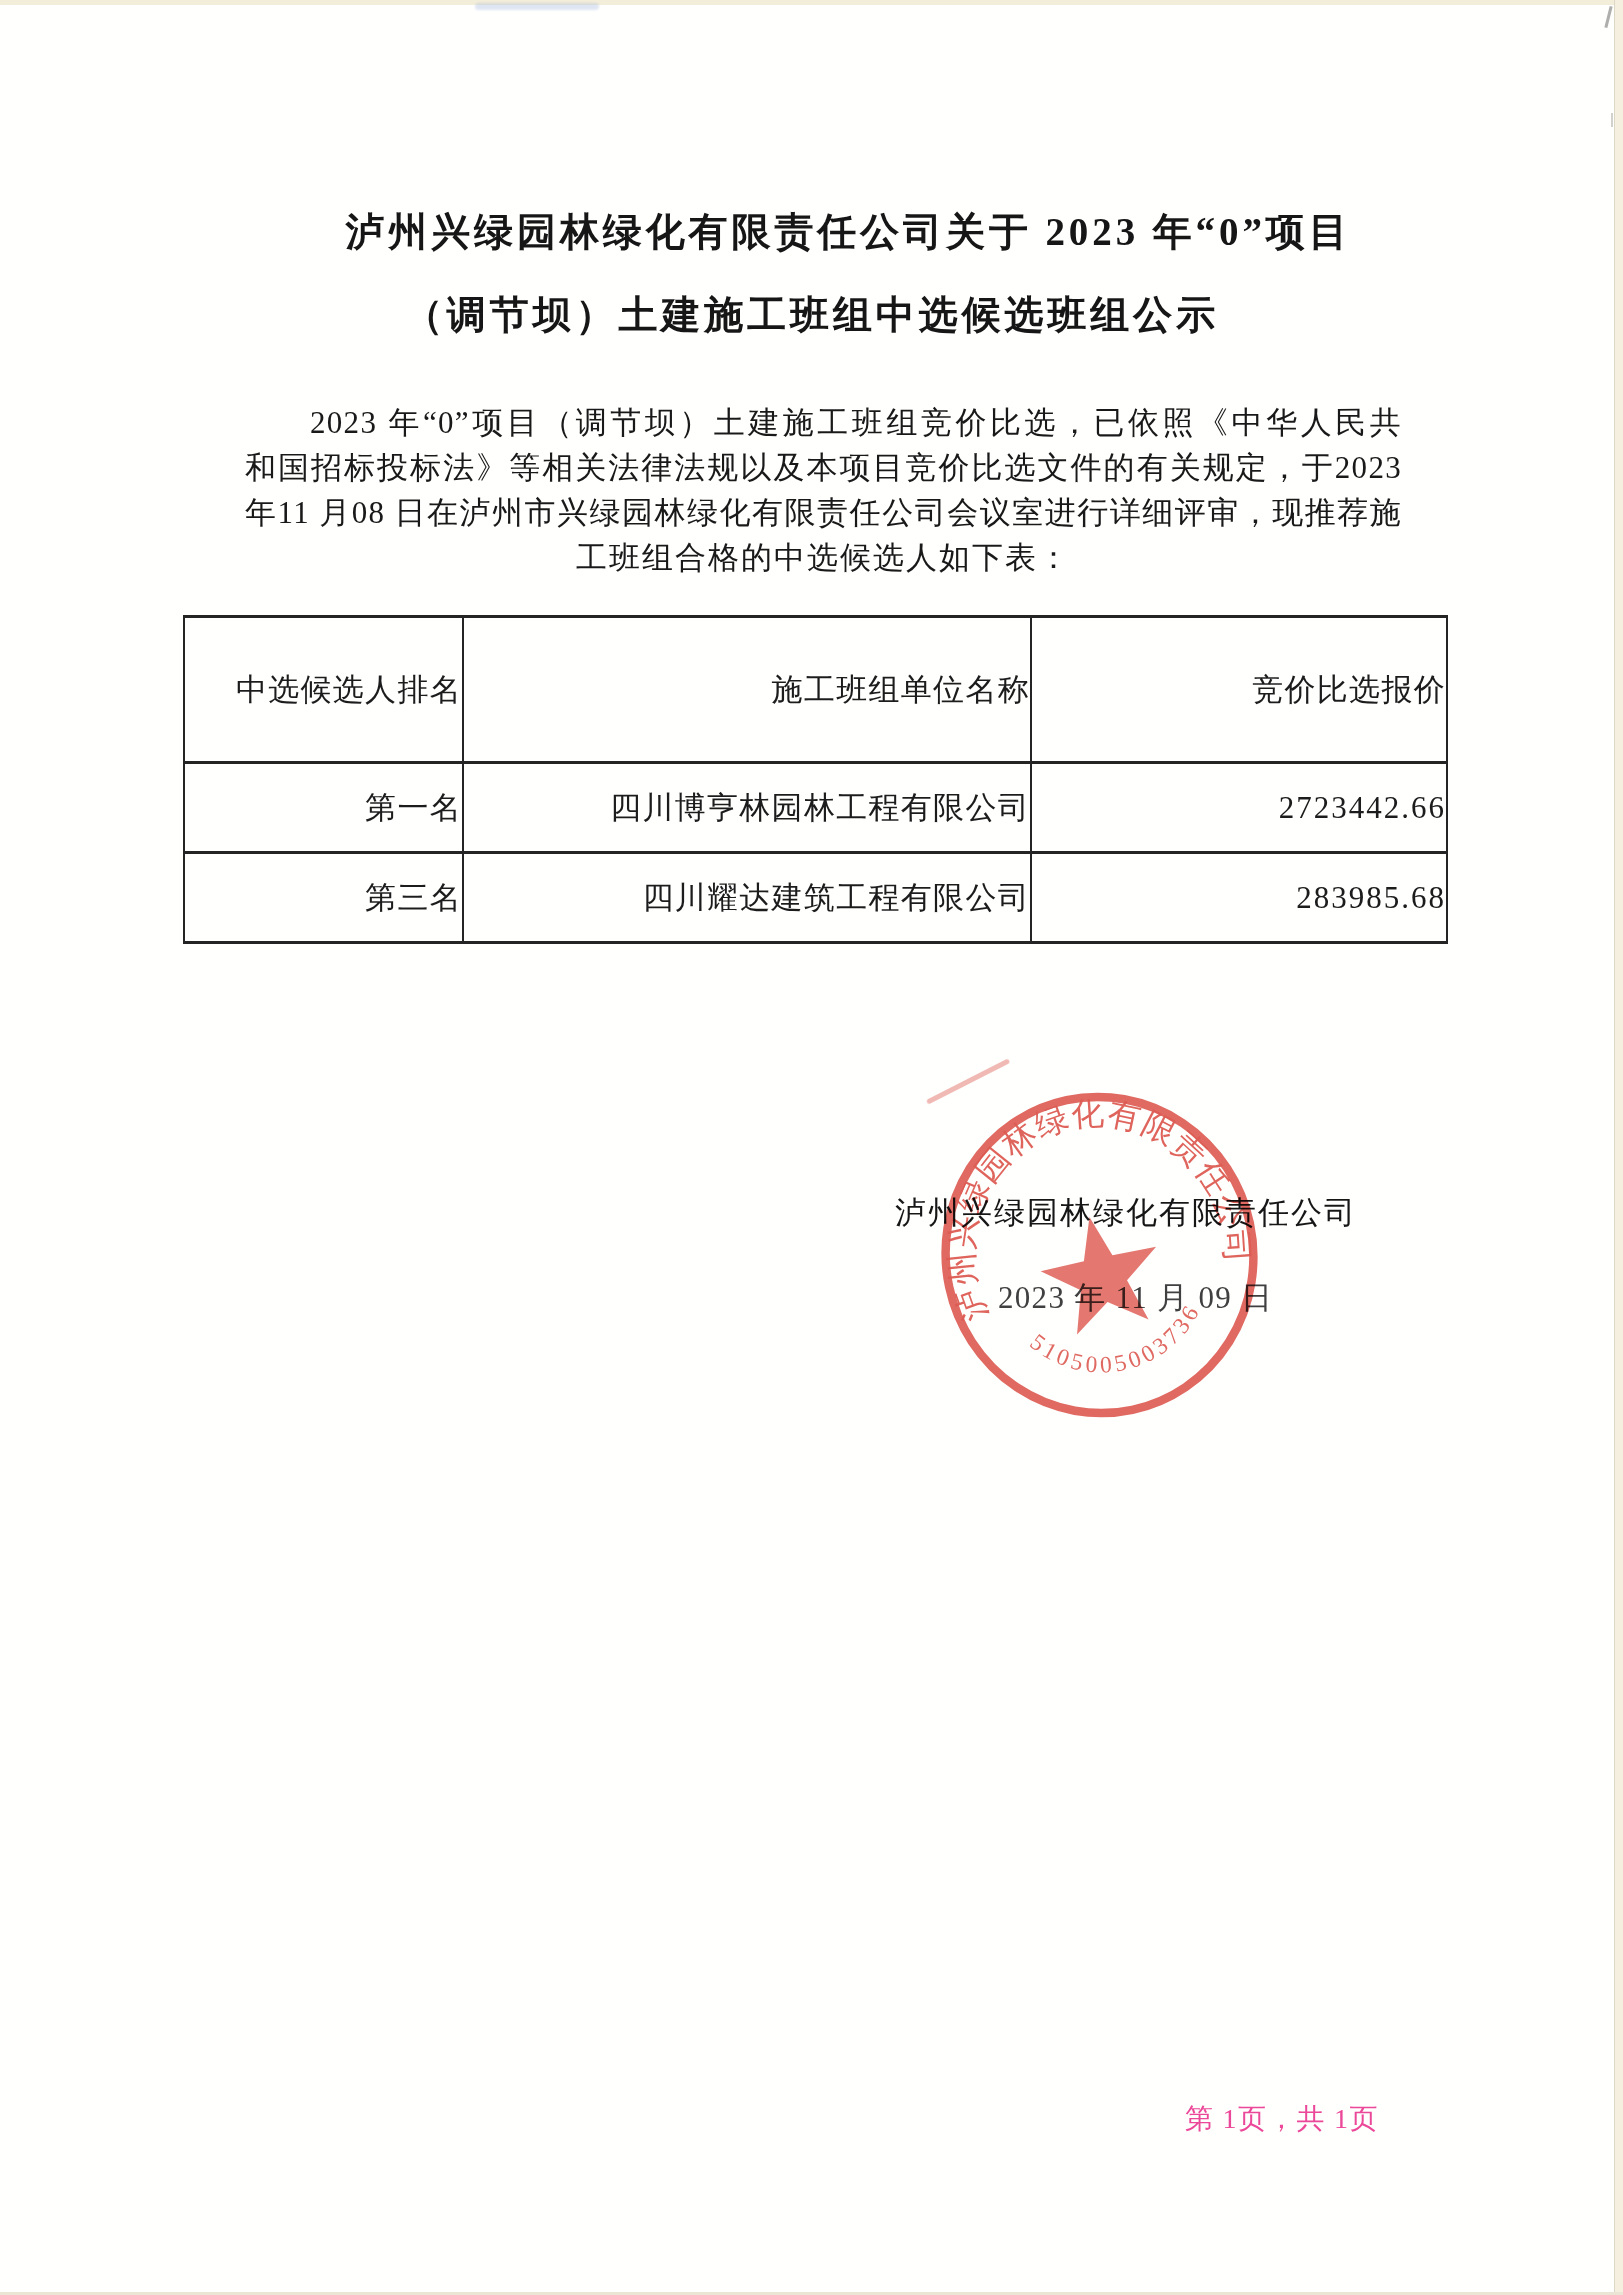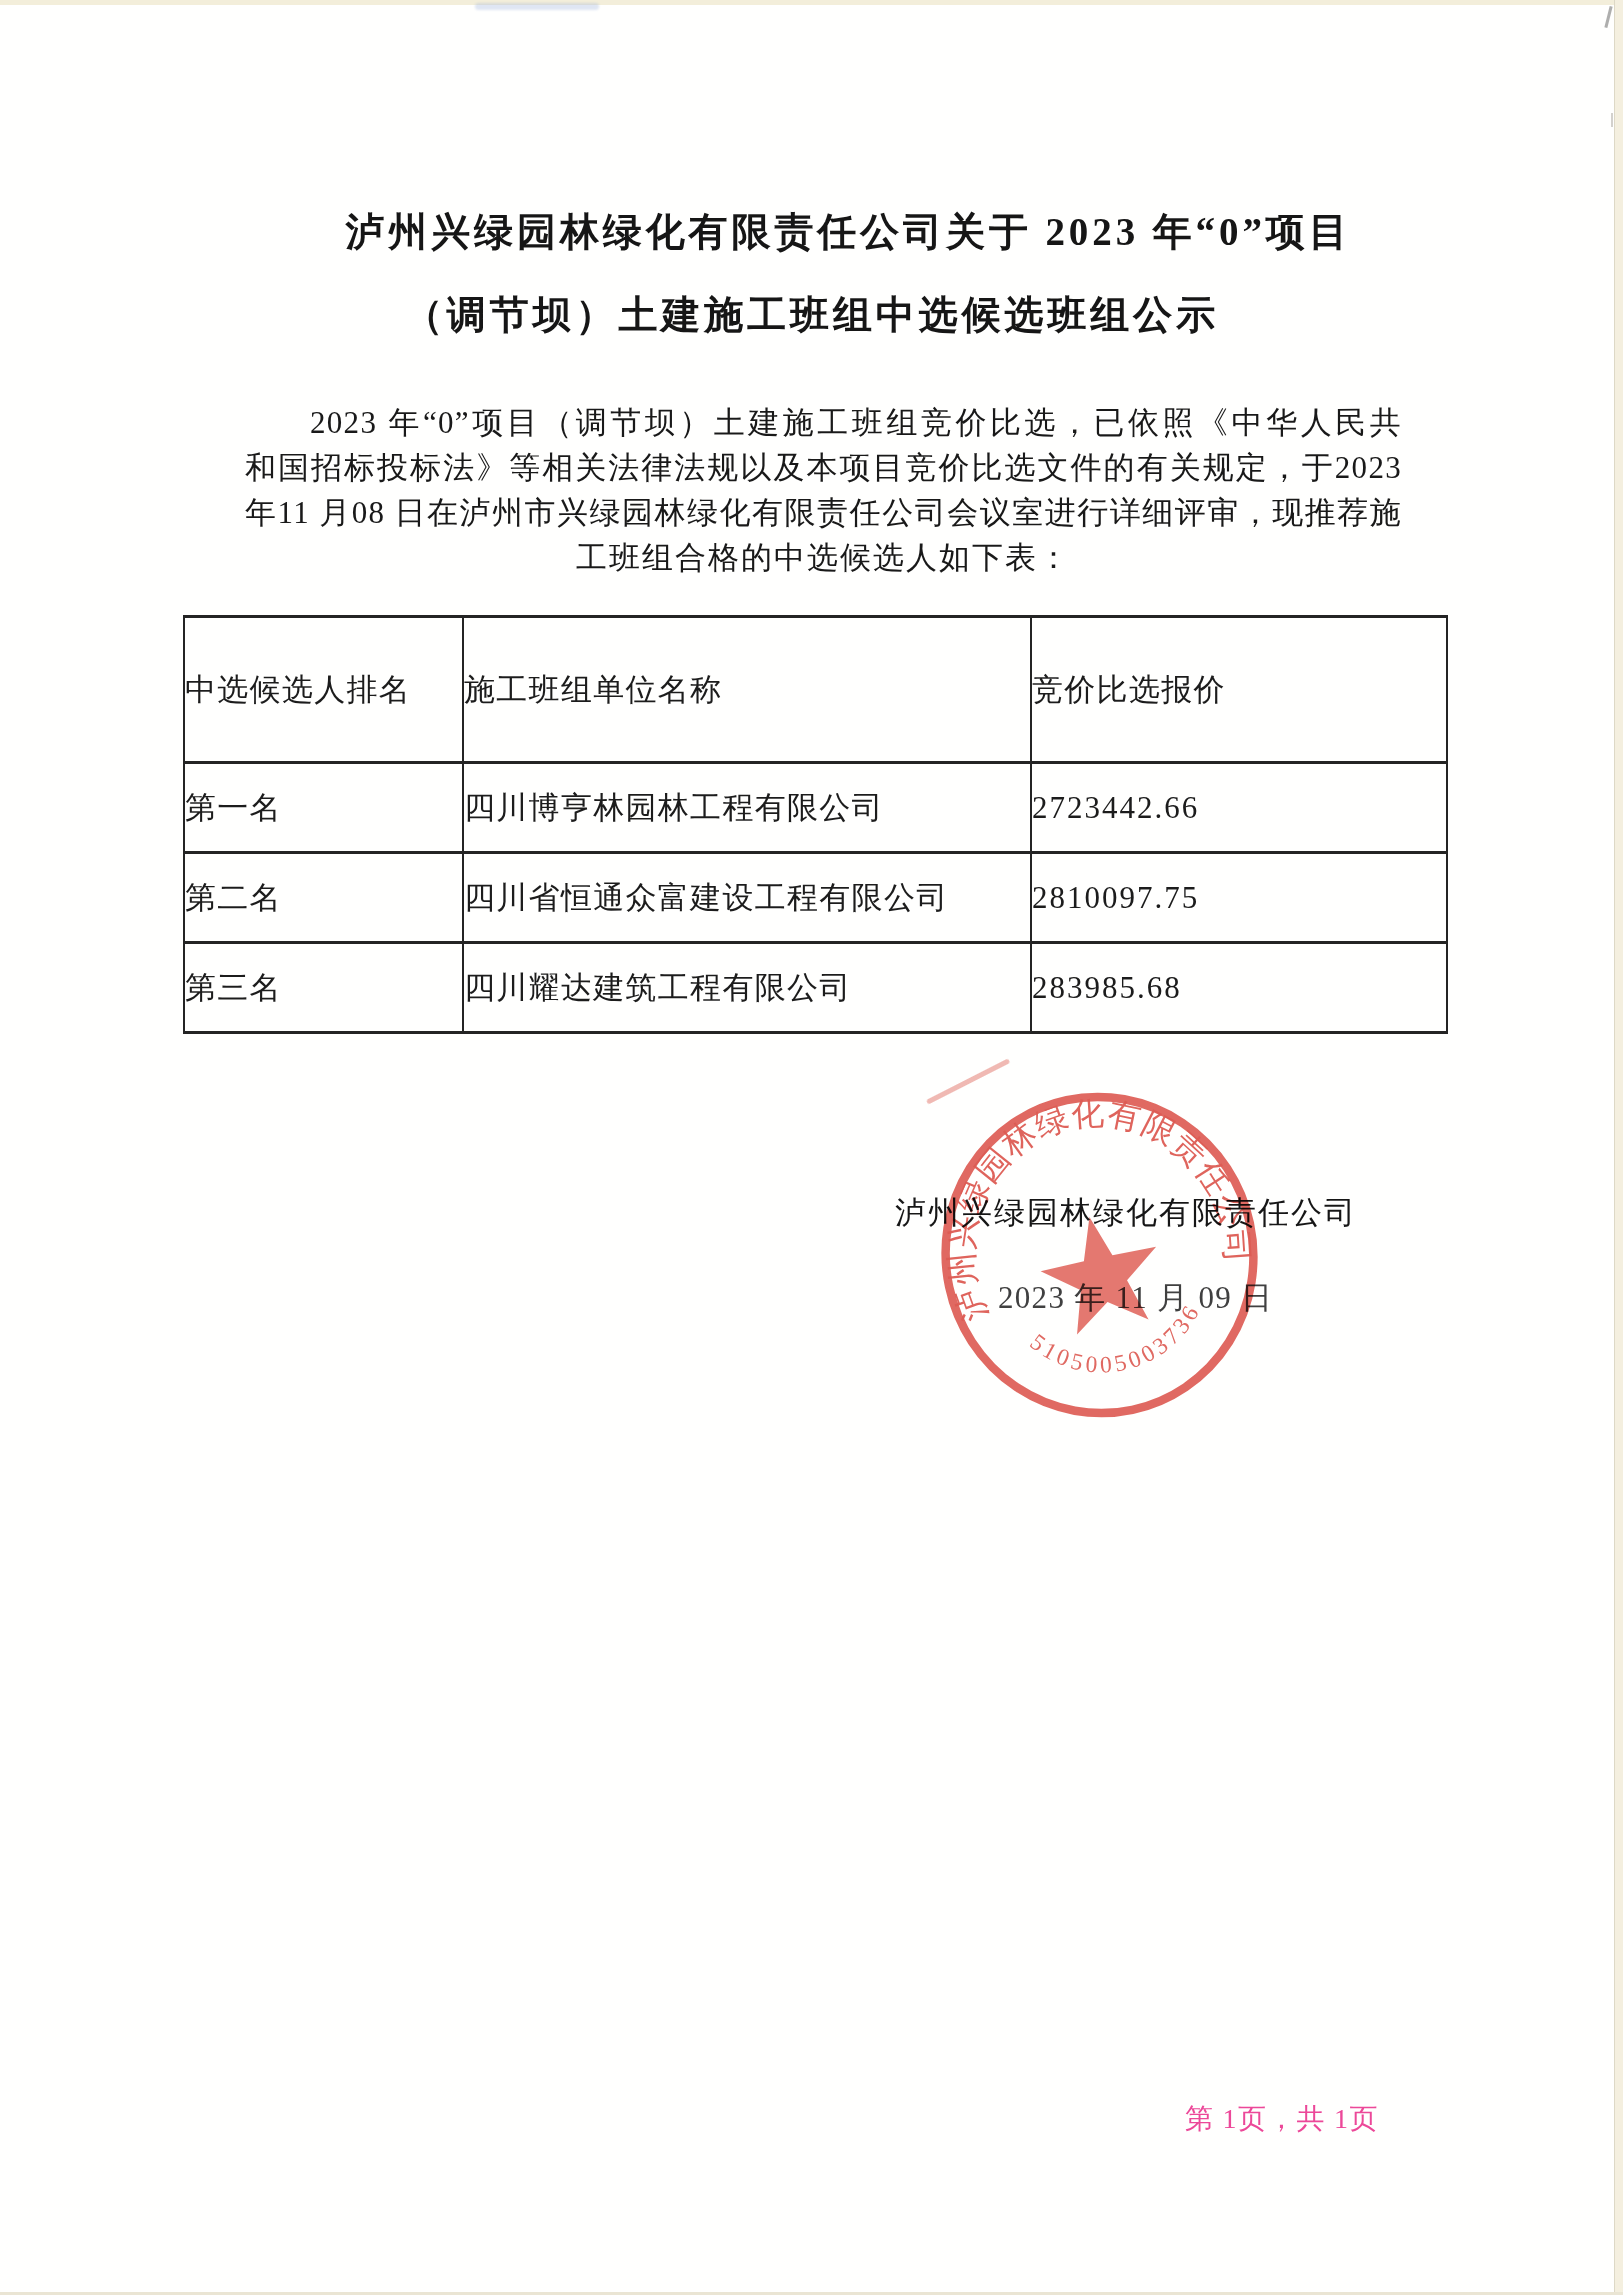--- a/index.html
+++ b/index.html
@@ -36,21 +36,21 @@
   .pline.first { text-indent:65px; }
   .pline.last { text-align:center; letter-spacing:2px; }
 
   
   table.bid-table {
     position:absolute; left:183px; top:615px; width:1263px;
     border-collapse:collapse; table-layout:fixed;
   }
   .bid-table th, .bid-table td {
     border:2px solid #242424; border-top-width:3.3px; border-bottom-width:3.3px;
-    text-align:left; vertical-align:middle;
+    text-align:right; vertical-align:middle;
     font-size:31px; font-weight:normal; color:#1c1c1c;
     letter-spacing:1.3px; padding:0;
   }
   .bid-table tr.hdr th { height:143px; }
   .bid-table tr.row td { height:87px; }
   .bid-table td.price { letter-spacing:2px; }
 
   
   .stamp {
     position:absolute; left:936px; top:1088px; width:327px; height:334px;
@@ -105,25 +105,20 @@
         <th>中选候选人排名</th>
         <th>施工班组单位名称</th>
         <th>竞价比选报价</th>
       </tr>
       <tr class="row">
         <td>第一名</td>
         <td>四川博亨林园林工程有限公司</td>
         <td class="price">2723442.66</td>
       </tr>
       <tr class="row">
-        <td>第二名</td>
-        <td>四川省恒通众富建设工程有限公司</td>
-        <td class="price">2810097.75</td>
-      </tr>
-      <tr class="row">
         <td>第三名</td>
         <td>四川耀达建筑工程有限公司</td>
         <td class="price">283985.68</td>
       </tr>
     </tbody>
   </table>
 
   <div class="sig-company">泸州兴绿园林绿化有限责任公司</div>
   <div class="sig-date">2023 年 11 月 09 日</div>
 

